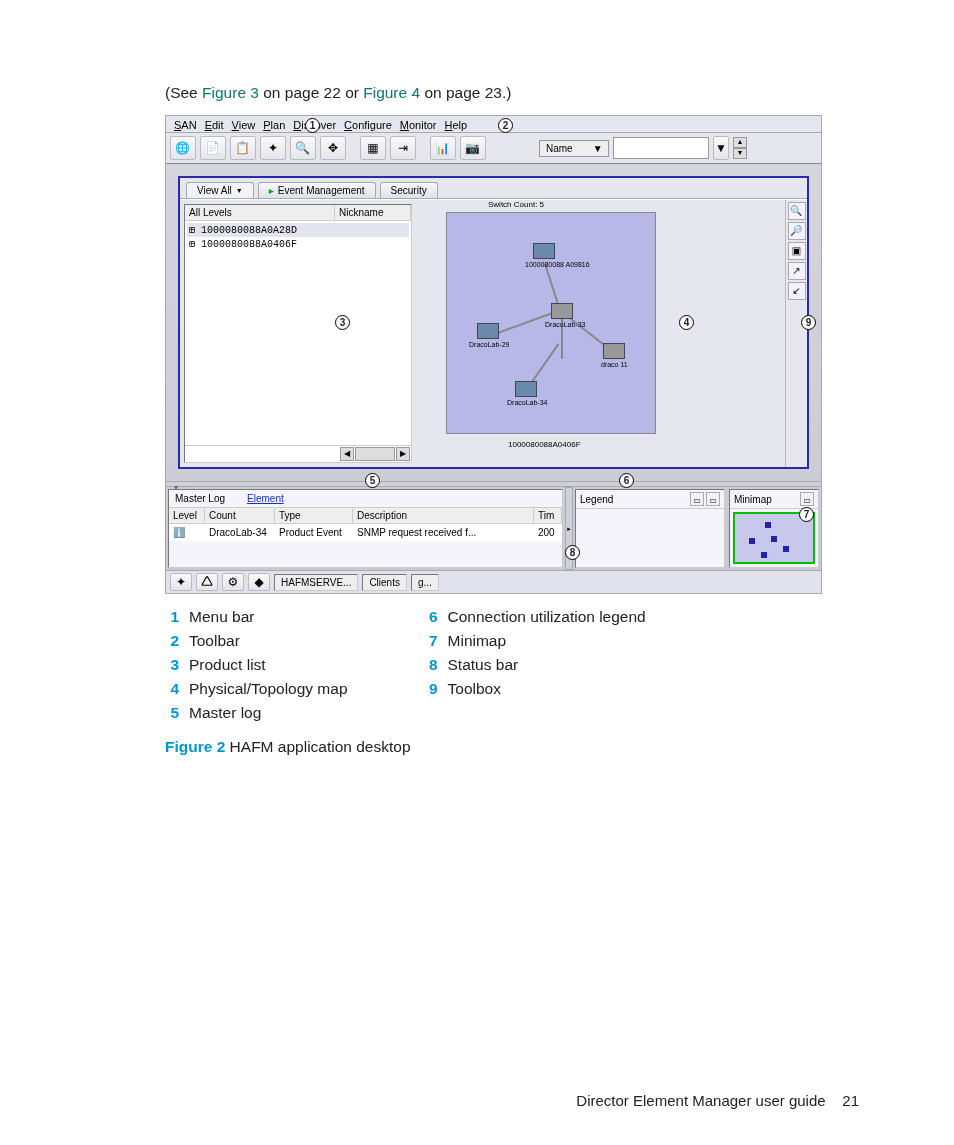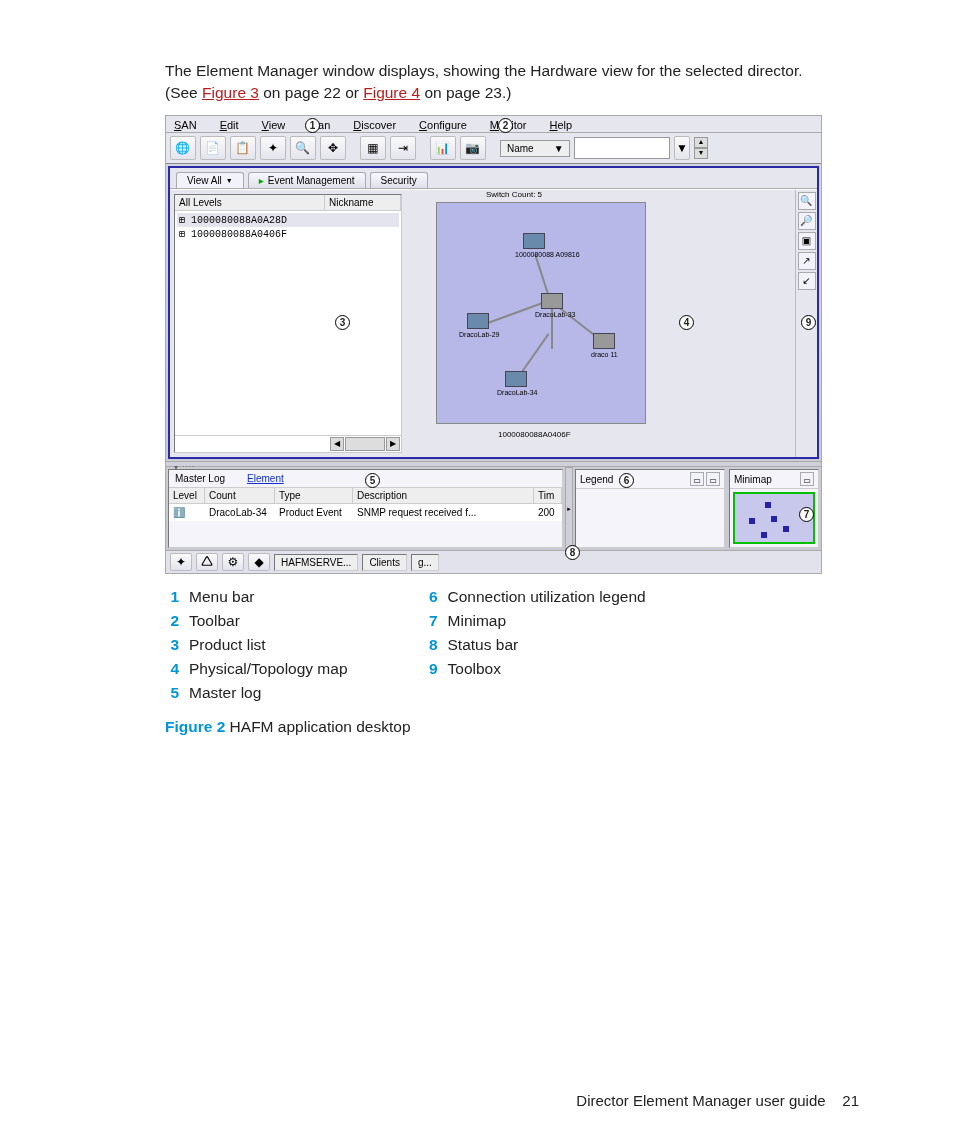--- a/index.html
+++ b/index.html
@@ -7,33 +7,33 @@
     font-family: Arial, Helvetica, sans-serif;
     width: 954px;
     height: 1145px;
     background: #fff;
     position: relative;
     font-size: 15px;
     color: #222;
   }
   .page { padding: 60px 95px 30px 165px; }
   .intro { font-size: 15.5px; line-height: 1.4; margin-bottom: 12px; }
-  .intro .xref { color: #b91c1c; text-decoration: underline; }
+  .intro .xref { color: #0f766e; }
   .screenshot {
     border: 1px solid #aaa;
     width: 657px;
     background: linear-gradient(#d6d6e0,#c9c9d4);
     font-family: Tahoma, Arial, sans-serif;
     font-size: 10px;
     color: #000;
     margin-bottom: 14px;
   }
   .menubar {
     display: flex; align-items: center;
-    gap: 23px;
+    gap: 8px;
     padding: 3px 8px 1px;
     background: #e6e6ee;
     border-bottom: 1px solid #aaa;
     font-size: 11px;
   }
   .menubar span { cursor: default; }
   .menubar span u { text-decoration: underline; }
   .toolbar {
     display: flex; align-items: center;
     gap: 4px;
@@ -45,24 +45,24 @@
     width: 26px; height: 24px; border: 1px solid #bbb;
     background: linear-gradient(#fafafa,#e4e4ee);
     display: flex; align-items: center; justify-content: center;
     font-size: 12px;
     border-radius: 2px;
   }
   .tsep { width: 6px; }
   .name-dd {
     display:flex; align-items:center; gap:20px;
     border:1px solid #999; padding:2px 6px; background:#eee;
-    font-size:10px; width:70px; justify-content:space-between;
+    font-size:10px; width:70px; justify-content:space-between;margin-left:39px;
   }
   .search-box { border:1px solid #999; background:#fff; height:22px; width:96px; }
-  .inner-frame { border:2px solid #2a2aa8; margin: 2px; background:#e6e6ee; }
+  .inner-frame { border:2px solid #2a2aa8; margin: 12px; background:#e6e6ee; }
   .tabs-row {
     display:flex; gap:4px; padding:4px 6px 0; align-items:flex-end;
     border-bottom:1px solid #aaa; background:#e6e6ee;
   }
   .tab {
     border:1px solid #aaa; border-bottom:none;
     padding:2px 10px; font-size:10px;
     background:linear-gradient(#f7f7ff,#e0e0ea);
     border-radius:3px 3px 0 0;
     display:flex; align-items:center; gap:4px;
@@ -83,21 +83,21 @@
   .sbtn { width:14px;height:14px;border:1px solid #999;background:#ddd;font-size:8px;text-align:center;line-height:12px;}
   .callout {
     position:absolute; width:15px;height:15px; border:1.5px solid #000; border-radius:50%;
     background:#fff; font-size:10px; font-weight:bold; text-align:center; line-height:13px;
   }
   .map-wrap { flex:1; position:relative; padding:6px 0 6px 4px; }
   .map-canvas {
     width: 210px; height: 222px; background:#b8b8e8; border:1px solid #888;
     position: absolute; left: 30px; top: 12px;
   }
-  .map-title { position:absolute; top:0; left:80px; font-size:8px; }
+  .map-title { position:absolute; top:0; left:72px; font-size:8px; }
   .toolbox {
     width:22px; background:#e6e6ee; border-left:1px solid #bbb;
     display:flex; flex-direction:column; gap:2px; padding:2px; align-items:center;
   }
   .txbtn { width:18px;height:18px;border:1px solid #aaa; background:#f2f2fa; font-size:10px; text-align:center; line-height:16px;}
   .divider { height:6px; background:#d0d0da; border-top:1px solid #aaa;border-bottom:1px solid #aaa; position:relative;}
   .grip { position:absolute; left:8px; top:1px; color:#666; font-size:8px; letter-spacing:1px;}
   .bottom-row { display:flex; }
   .masterlog {
     flex:1; border:1px inset #ccc; margin:2px; background:#f4f4fa;
@@ -139,21 +139,21 @@
   .footer {
     position:absolute; bottom:36px; right:95px; font-size:15px;
   }
   .screenshot-wrap { position:relative; width:657px; }
 </style>
 </head>
 <body>
 
 <div class="page">
   <p class="intro">
-    <span>The Element Manager window displays, showing the Hardware view for the selected director.</span><br>
+    <br>
     <span>(See </span><span class="xref">Figure 3</span><span> on page 22 or </span><span class="xref">Figure 4</span><span> on page 23.)</span>
   </p>
 
   <div class="screenshot-wrap">
   <div class="screenshot">
 
     <div class="menubar">
       <span><u>S</u>AN</span>
       <span><u>E</u>dit</span>
       <span><u>V</u>iew</span>

